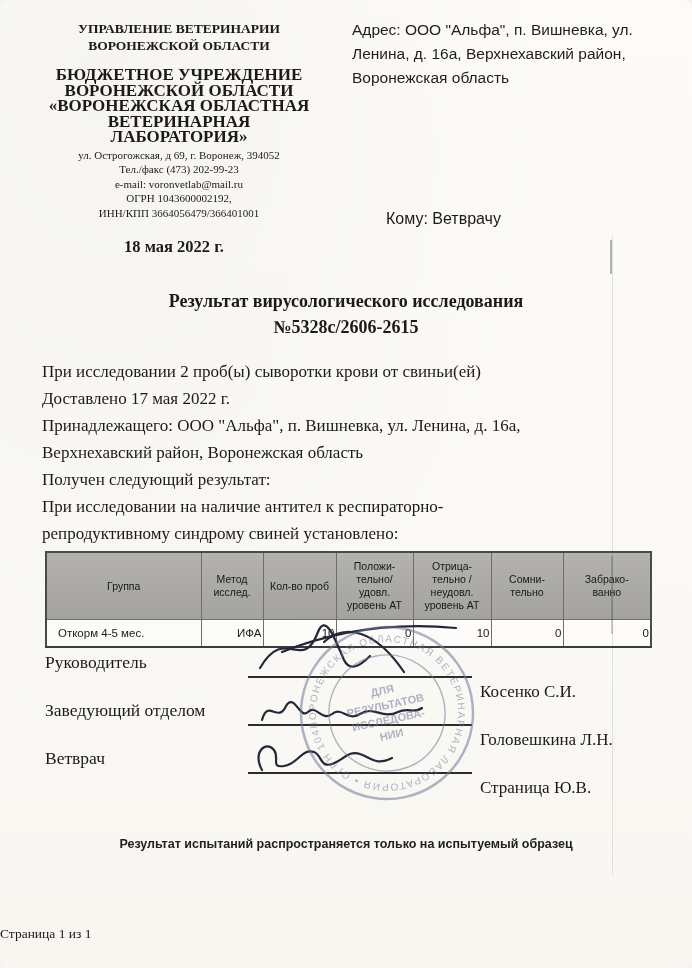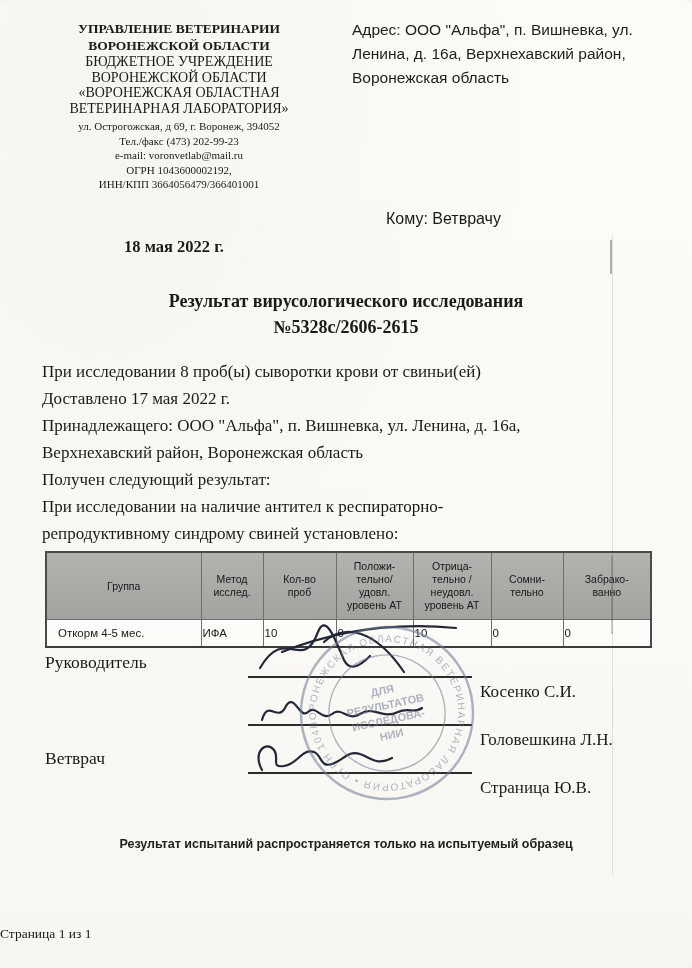--- a/index.html
+++ b/index.html
@@ -13,21 +13,21 @@
     overflow: hidden;
     font-family: "Liberation Serif", serif;
     color: #1c1a17;
     border-radius: 8px;
   }
   .prelines { white-space: pre-line; }
 
   
   .org { position: absolute; left: 38px; top: 20px; width: 282px; text-align: center; }
   .org-top { font-weight: bold; font-size: 13.5px; line-height: 17px; }
-  .org-name { font-weight: normal; font-size: 14px; line-height: 15.5px; margin-top: 0; }
+  .org-name { font-weight: bold; font-size: 17px; line-height: 15.5px; margin-top: 13px; }
   .org-contacts { font-size: 11px; line-height: 14.5px; margin-top: 3px; }
 
   
   .addr {
     position: absolute; left: 352px; top: 18px; width: 302px;
     font-family: "Liberation Sans", sans-serif;
     font-size: 15.5px; line-height: 24px; color: #201e1b;
   }
   .kome {
     position: absolute; left: 386px; top: 210px;
@@ -48,24 +48,24 @@
     position: absolute; left: 45px; top: 551px;
     border-collapse: collapse; table-layout: fixed; width: 605px;
     font-family: "Liberation Sans", sans-serif;
     border: 2px solid #4a4a4a;
   }
   table.results th, table.results td { border: 1px solid #6e6e6e; }
   table.results th {
     background: linear-gradient(180deg, #b3b2af, #a3a29f);
     font-size: 10.5px; font-weight: normal; line-height: 13px;
     height: 64px; vertical-align: middle; text-align: center;
-    white-space: pre-line; padding: 1px 8px; color: #17161a;
+    white-space: pre-line; padding: 1px 2px; color: #17161a;
   }
   table.results td {
-    font-size: 11.5px; height: 24px; text-align: left;
+    font-size: 11.5px; height: 24px; text-align: right;
     background: rgba(255,255,255,0.45); border-bottom: 2px solid #3c3c3c;
   }
   table.results td.first { text-align: left; padding-left: 11px; }
   col.c1{width:155px} col.c2{width:62px} col.c3{width:73px} col.c4{width:77px}
   col.c5{width:78px} col.c6{width:72px} col.c7{width:88px}
 
   
   .sig-row { position: absolute; left: 45px; width: 605px; height: 42px; }
   .sig-role { position: absolute; left: 0; top: 6px; font-size: 17.5px; }
   .sig-name { position: absolute; left: 435px; top: 6px; font-size: 17px; margin-top: 30px; }
@@ -113,21 +113,21 @@
   <div class="kome">Кому: Ветврачу</div>
 
   <div class="doc-date">18 мая 2022 г.</div>
 
   <div class="title">
     <div>Результат вирусологического исследования</div>
     <div>№5328с/2606-2615</div>
   </div>
 
   <div class="body-text">
-    <p>При исследовании 8 проб(ы) сыворотки крови от свиньи(ей)</p>
+    <p>При исследовании 2 проб(ы) сыворотки крови от свиньи(ей)</p>
     <p>Доставлено 17 мая 2022 г.</p>
     <p class="prelines">Принадлежащего: ООО "Альфа", п. Вишневка, ул. Ленина, д. 16а,
 Верхнехавский район, Воронежская область</p>
     <p>Получен следующий результат:</p>
     <p class="prelines">При исследовании на наличие антител к респираторно-
 репродуктивному синдрому свиней установлено:</p>
   </div>
 
   <table class="results">
     <colgroup>
@@ -171,20 +171,21 @@
       </tr>
     </tbody>
   </table>
 
   <div class="sig-row" style="top:646px">
     <span class="sig-role">Руководитель</span>
     <span class="sig-line"></span>
     <span class="sig-name">Косенко С.И.</span>
   </div>
   <div class="sig-row" style="top:694px">
+    <span class="sig-role">Заведующий отделом</span>
     <span class="sig-line"></span>
     <span class="sig-name">Головешкина Л.Н.</span>
   </div>
   <div class="sig-row" style="top:742px">
     <span class="sig-role">Ветврач</span>
     <span class="sig-line"></span>
     <span class="sig-name">Страница Ю.В.</span>
   </div>
 
   <svg class="squiggle" style="left:252px; top:616px;" width="212" height="64" viewBox="0 0 212 64">

